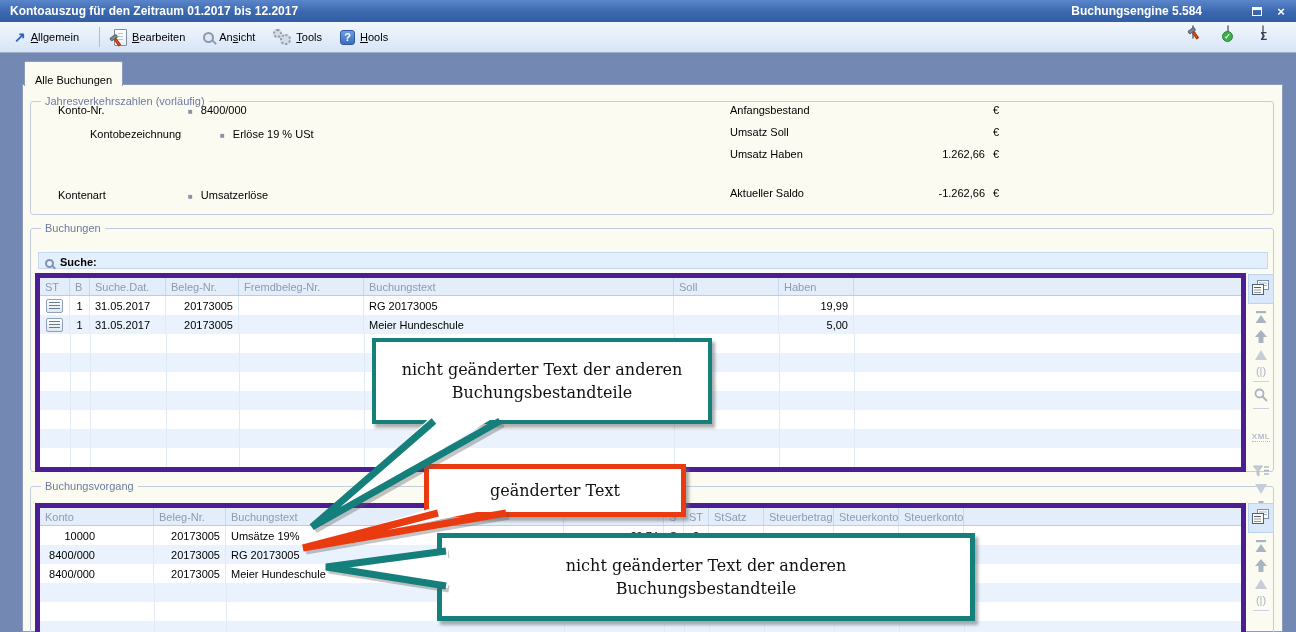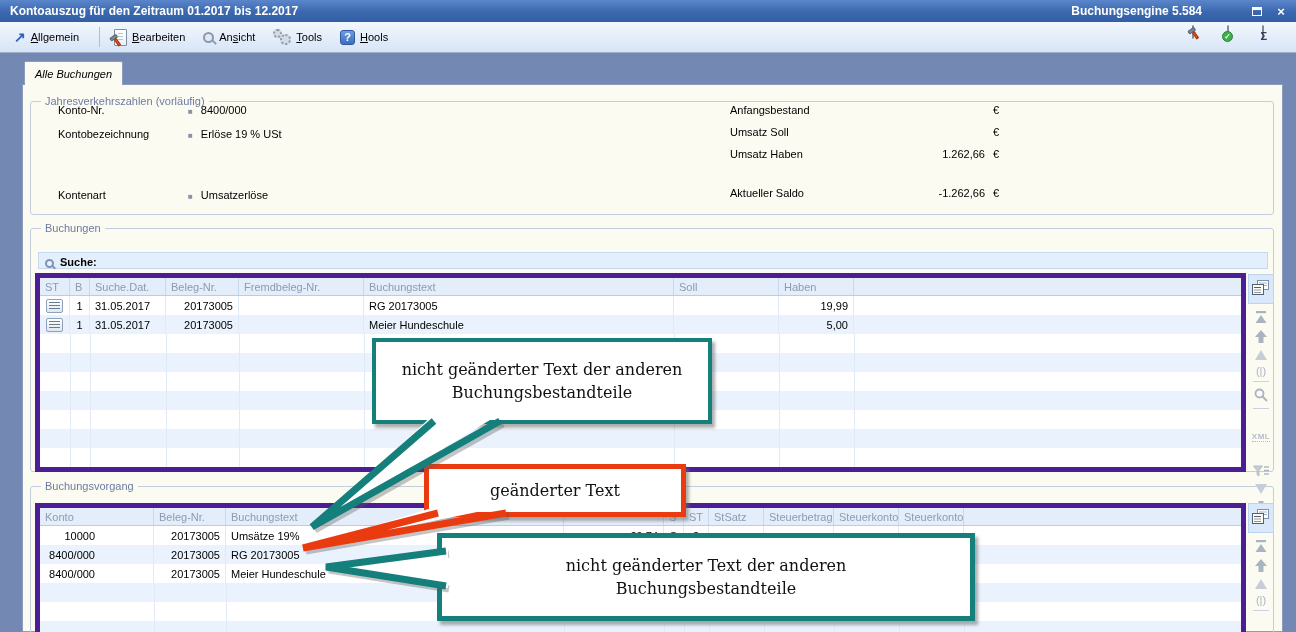--- a/index.html
+++ b/index.html
@@ -42,22 +42,22 @@
   .mag::after {content:""; position:absolute; width:6px; height:2px; background:#8d99ab; transform:rotate(45deg); right:-5px; bottom:-2px;}
   .gears {position:relative; width:18px; height:16px;}
   .gear {position:absolute; border:2px dotted #8d99ab; background:#d4dbe4; border-radius:50%;}
   .gear.g1 {width:9px; height:9px; left:0; top:0;}
   .gear.g2 {width:11px; height:11px; right:0; bottom:0;}
   .help-box {width:15px; height:15px; border-radius:3px; background:linear-gradient(#6f9ce0,#3a6dbd); border:1px solid #2f5aa0;
     color:#fff; font-weight:bold; font-size:11px; display:flex; align-items:center; justify-content:center;}
   .tool-right {position:absolute; right:14px; top:26px; display:flex; gap:15px;}
   .tbtn {position:relative; width:20px; height:22px;}
   
-  .tab {position:absolute; left:24px; top:61px; height:24px; padding:2px 10px; background:#fbfbf2;
-    border:1px solid #8b9cbd; border-bottom:none; border-radius:2px 2px 0 0; display:flex; align-items:center; z-index:3;font-style:italic;}
+  .tab {position:absolute; left:24px; top:61px; height:24px; padding:12px 10px; background:#fbfbf2;
+    border:1px solid #8b9cbd; border-bottom:none; border-radius:2px 2px 0 0; display:flex; align-items:flex-start; z-index:3;}
   .panel {position:absolute; left:22px; top:84px; width:1261px; height:548px; background:#fbfbf2; border:1px solid #8b9cbd; z-index:1;}
   
   .gbox {position:absolute; border:1px solid #c3cdde; border-radius:3px; z-index:2;text-align:center;}
   .gbox-label {position:absolute; top:-7px; left:10px; background:#fbfbf2; padding:0 4px; color:#6b7ba2;}
   .gb1 {left:30px; top:101px; width:1244px; height:114px;}
   .gb2 {left:30px; top:228px; width:1244px; height:244px;}
   .gb3 {left:30px; top:486px; width:1244px; height:160px;}
   
   .f-row {position:absolute; left:38px; z-index:3; white-space:nowrap;}
   .f-lab {display:inline-block; width:150px;padding-left:20px;}
@@ -198,21 +198,21 @@
       <span>Alle Buchungen</span>
     </div>
   <div class="panel"></div>
 
   <div class="gbox gb1">
     <span class="gbox-label">Jahresverkehrszahlen (vorläufig)</span>
   </div>
   <div class="f-row" style="top:104px;">
     <span class="f-lab">Konto-Nr.</span><span class="f-bullet">■</span><span>8400/000</span>
   </div>
-  <div class="f-row" style="top:128px;">
+  <div class="f-row" style="top:128px;margin-left:32px;">
     <span class="f-lab">Kontobezeichnung</span><span class="f-bullet">■</span><span>Erlöse 19 % USt</span>
   </div>
   <div class="f-row" style="top:189px;">
     <span class="f-lab">Kontenart</span><span class="f-bullet">■</span><span>Umsatzerlöse</span>
   </div>
   <div class="f-row-r" style="top:104px;">
     <span class="f-lab-r">Anfangsbestand</span><span class="f-val-r"></span><span class="f-eur">€</span>
   </div>
   <div class="f-row-r" style="top:126px;">
     <span class="f-lab-r">Umsatz Soll</span><span class="f-val-r"></span><span class="f-eur">€</span>

